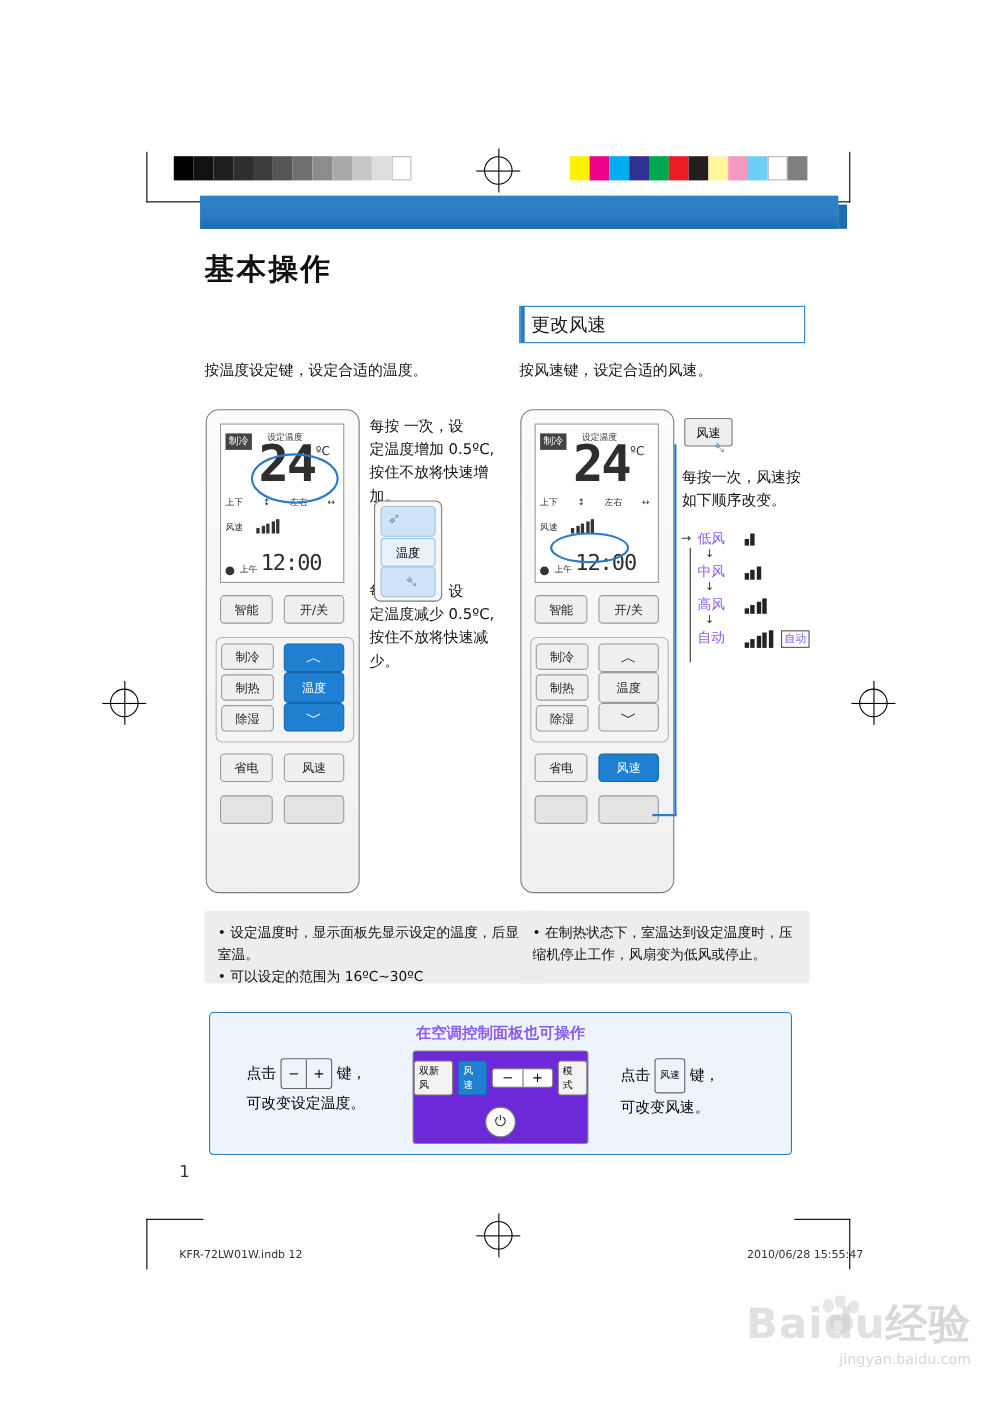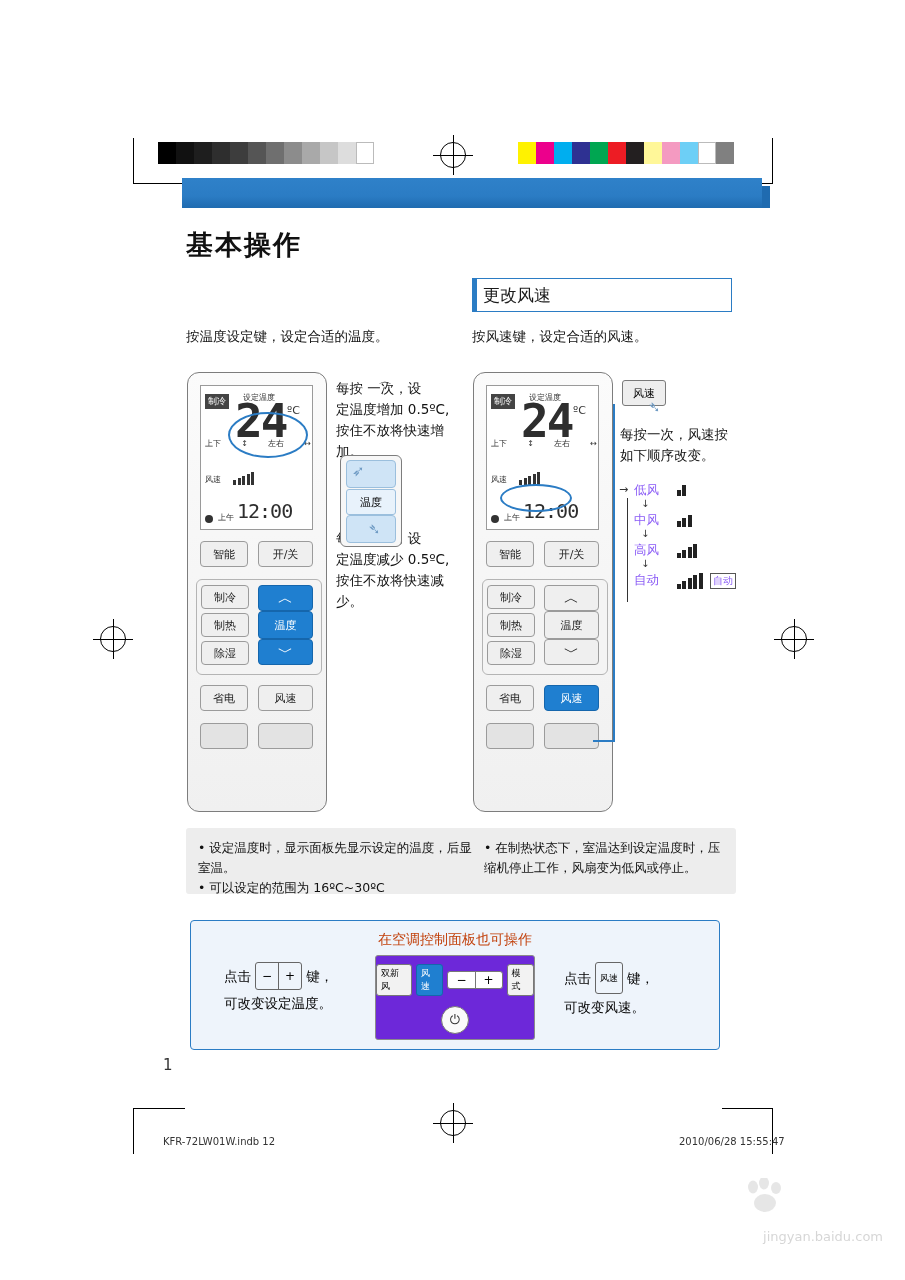--- a/index.html
+++ b/index.html
@@ -39,21 +39,21 @@
   
   .remote{position:absolute;width:140px;height:440px;border:1.5px solid #7d7d7d;border-radius:12px;
     background:linear-gradient(180deg,#fbfbfb 0%,#f0f0f0 100%);box-sizing:border-box;}
   .lcd{position:absolute;left:12px;top:12px;width:113px;height:145px;background:#fff;
     border:1px solid #9a9a9a;box-sizing:border-box;}
   .lcd .mode{position:absolute;left:4px;top:8px;background:#444;color:#fff;font-size:9px;padding:1px 3px;}
   .lcd .setlab{position:absolute;left:42px;top:6px;font-size:8px;color:#333;}
   .lcd .bigtemp{position:absolute;left:34px;top:12px;font-size:46px;line-height:46px;color:#2e2e2e;
     font-family:"DejaVu Sans Mono","Liberation Mono",monospace;font-weight:bold;letter-spacing:-2px;}
   .lcd .unit{position:absolute;left:86px;top:18px;font-size:11px;color:#333;}
-  .lcd .row2{position:absolute;left:4px;top:52px;font-size:8px;color:#333;width:106px;display:flex;gap:2px;align-items:center;justify-content:space-between;}
+  .lcd .row2{position:absolute;left:4px;top:65px;font-size:8px;color:#333;width:106px;display:flex;gap:18px;align-items:center;}
   .lcd .fanlab{position:absolute;left:4px;top:88px;font-size:8px;color:#333;}
   .lcd .bars{position:absolute;left:32px;top:86px;display:flex;align-items:flex-end;gap:1.5px;}
   .lcd .bars i{display:block;width:3px;background:#333;}
   .lcd .clockrow{position:absolute;left:4px;bottom:6px;display:flex;align-items:flex-end;gap:3px;}
   .lcd .am{font-size:8px;color:#333;}
   .lcd .clock{font-size:20px;font-family:"DejaVu Sans Mono","Liberation Mono",monospace;color:#2e2e2e;letter-spacing:-1px;}
   .lcd .dot{width:8px;height:8px;border-radius:50%;background:#333;display:inline-block;margin-right:2px;}
 
   .btn{position:absolute;border:1px solid #9b9b9b;border-radius:4px;background:#efefef;
     display:flex;align-items:center;justify-content:center;font-size:11px;color:#222;box-sizing:border-box;}
@@ -66,21 +66,21 @@
   .tag{position:absolute;border:1px solid #7a7a7a;border-radius:3px;background:#eee;
     font-size:11px;display:flex;align-items:center;justify-content:center;}
 
   .ellipse{position:absolute;border:2px solid #2b7cc4;border-radius:50%;}
 
   .notebox{position:absolute;background:#ededed;border-radius:3px;font-size:12.5px;line-height:20px;
     color:#111;padding:10px 12px;box-sizing:border-box;}
 
   .panelbox{position:absolute;left:190px;top:920px;width:530px;height:130px;background:#eef4fb;
     border:1px solid #2b7cc4;border-radius:4px;box-sizing:border-box;}
-  .panelbox .ptitle{text-align:center;color:#c2410c;font-size:14px;font-weight:normal;margin-top:10px;}
+  .panelbox .ptitle{text-align:center;color:#8b5cf6;font-size:14px;font-weight:bold;margin-top:10px;}
 
   .ctrlpanel{position:absolute;left:375px;top:955px;width:160px;height:85px;background:#6d28d9;
     border:1px solid #8a8a8a;border-radius:3px;box-sizing:border-box;}
   .ctrlpanel .keys{display:flex;gap:4px;align-items:center;justify-content:center;margin-top:8px;}
   .ctrlpanel .k{border:1px solid #777;border-radius:3px;font-size:9px;padding:2px 4px;background:#f2f2f2;}
   .ctrlpanel .k.blue{background:#1f7fd0;color:#fff;border-color:#1566ac;}
   .ctrlpanel .pm{border:1px solid #777;border-radius:3px;font-size:12px;background:#fff;display:flex;}
   .ctrlpanel .pm span{padding:1px 8px;}
   .ctrlpanel .pwr{width:26px;height:26px;border:1px solid #777;border-radius:50%;margin:10px auto 0;
     display:flex;align-items:center;justify-content:center;font-size:13px;color:#333;background:#fafafa;}
@@ -384,16 +384,17 @@
   <div class="footleft">KFR-72LW01W.indb   12</div>
   <div class="footright">2010/06/28   15:55:47</div>
 
   <svg class="paw" viewBox="0 0 40 36">
     <ellipse cx="8" cy="9" rx="5" ry="6.5" fill="#cfcfcf"></ellipse>
     <ellipse cx="19" cy="5" rx="5" ry="6.5" fill="#cfcfcf"></ellipse>
     <ellipse cx="31" cy="10" rx="5" ry="6" fill="#cfcfcf"></ellipse>
     <ellipse cx="20" cy="25" rx="11" ry="9" fill="#cfcfcf"></ellipse>
   </svg>
   <div class="wm">
+    <div class="big"><span>Baidu</span><b>经验</b></div>
     <div class="small">jingyan.baidu.com</div>
   </div>
 
 </div>
 
 </body></html>

